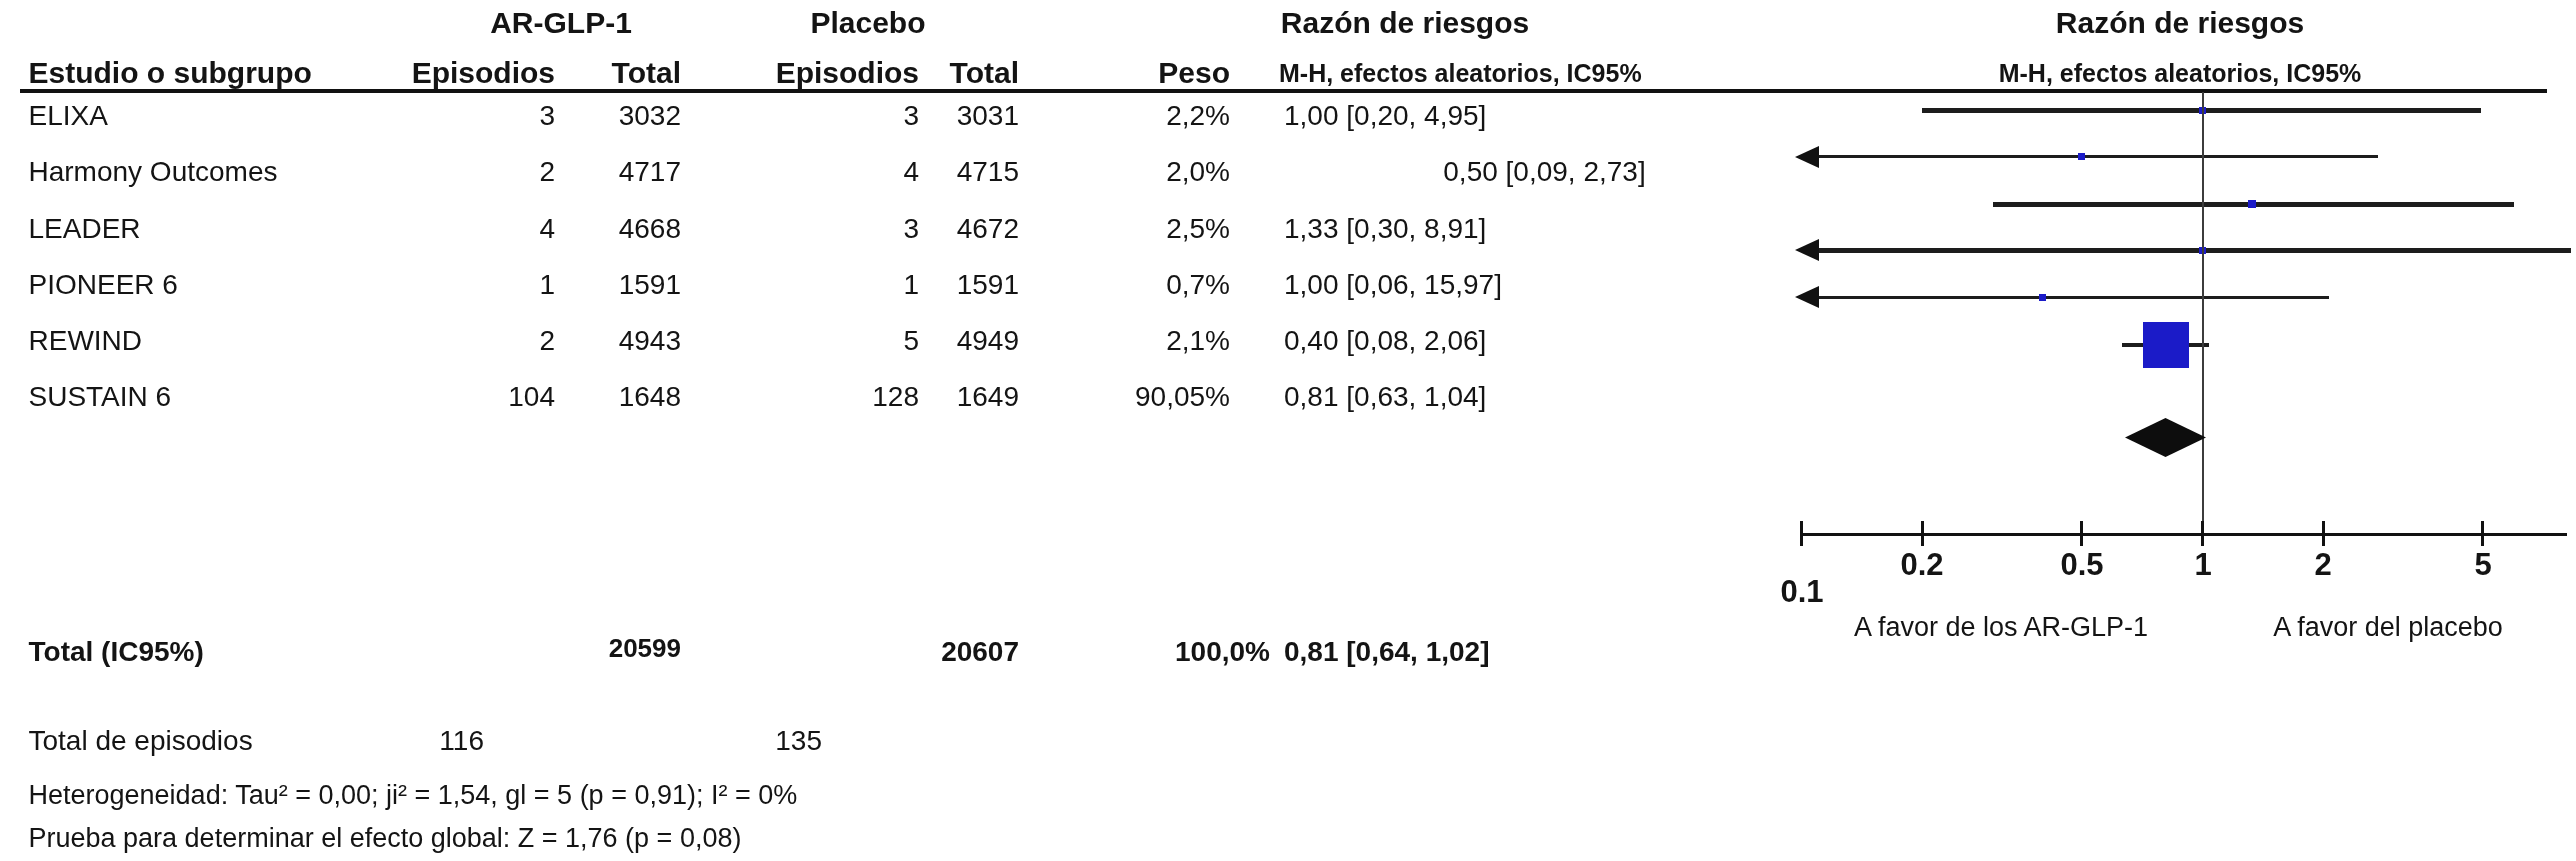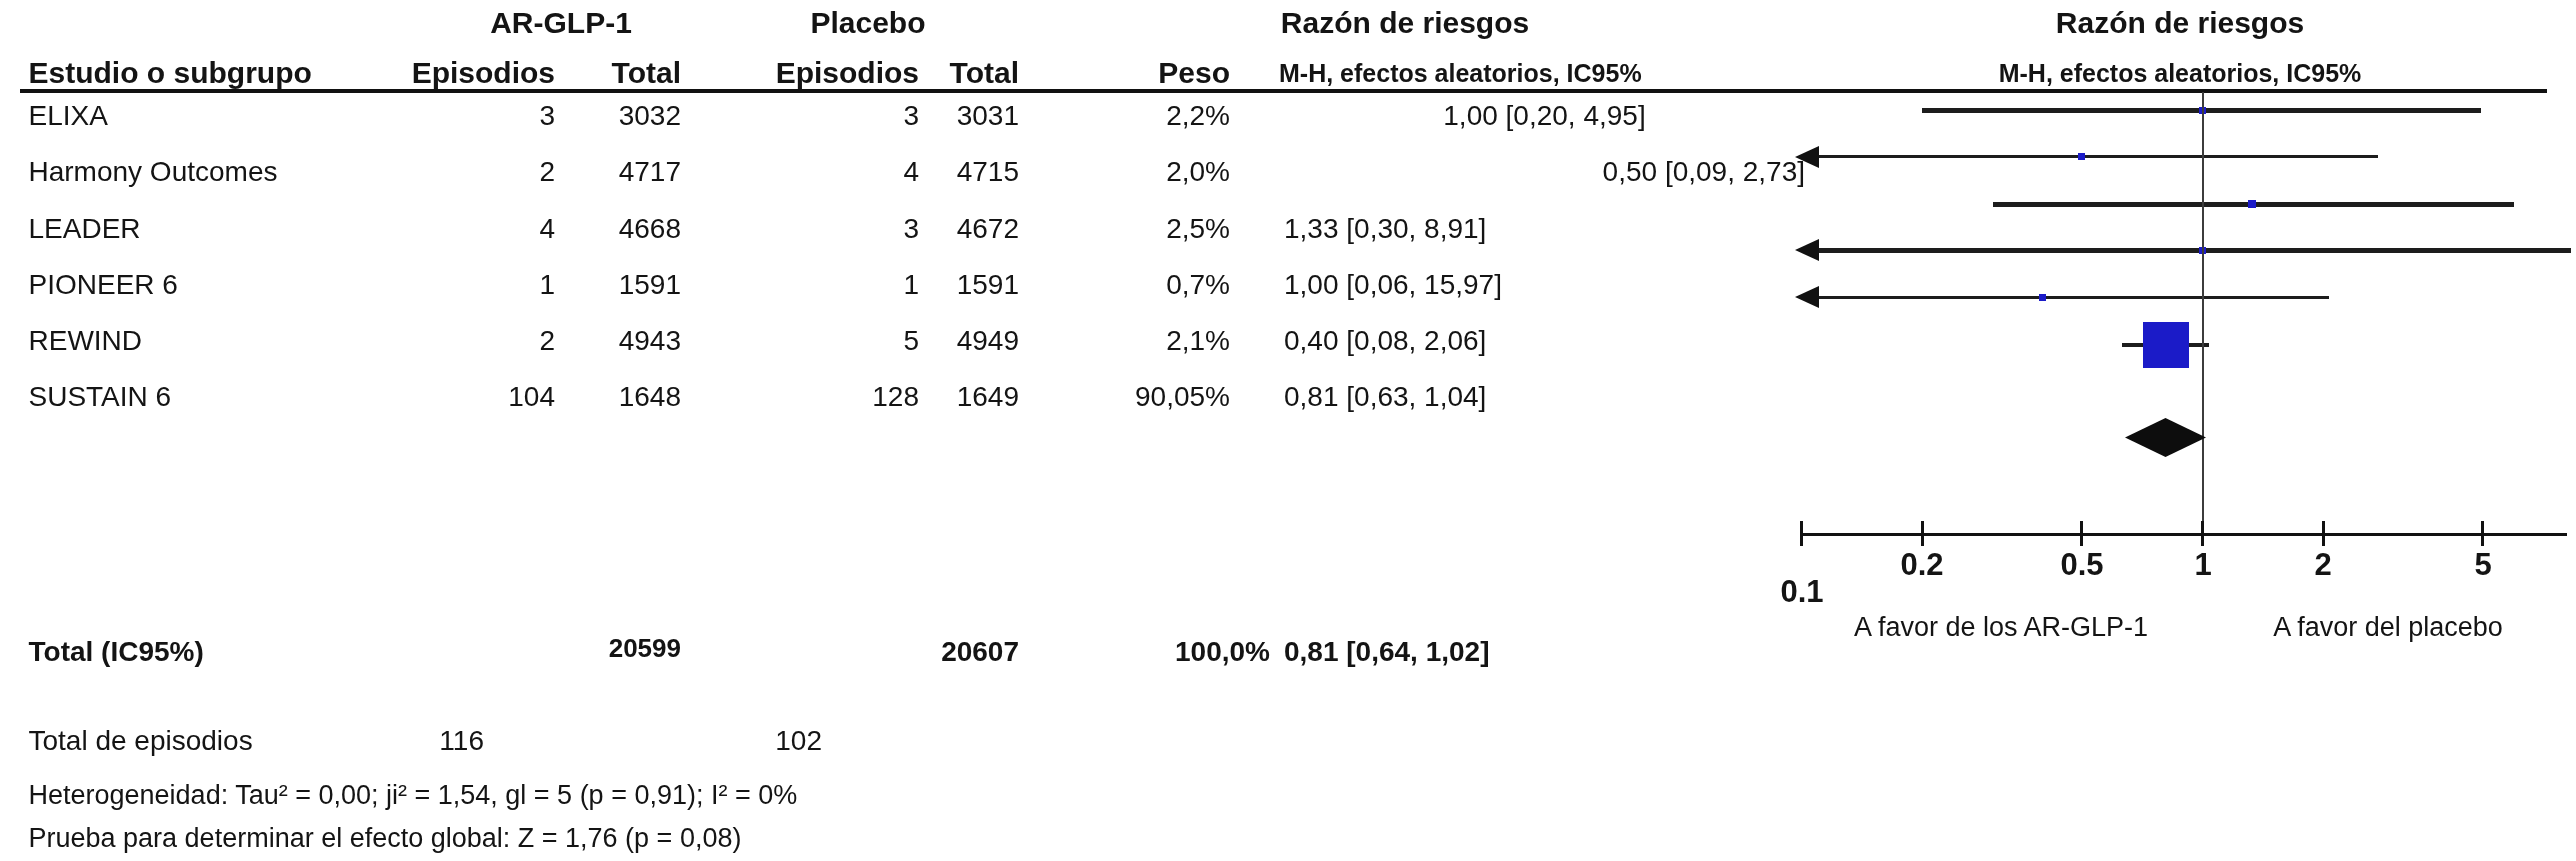--- a/index.html
+++ b/index.html
@@ -43,28 +43,28 @@
 
 <div class="rule" style="left:20.3px;top:89px;width:2527px;height:4.1px;"></div>
 
 <div id="table-rows">
     <div class="vc cell" style="left: 28.5px; top: 116px; width: 342px; text-align: left;">ELIXA</div>
     <div class="vc cell" style="left: 327px; top: 116px; width: 228px; text-align: right;">3</div>
     <div class="vc cell" style="left: 453px; top: 116px; width: 228px; text-align: right;">3032</div>
     <div class="vc cell" style="left: 691px; top: 116px; width: 228px; text-align: right;">3</div>
     <div class="vc cell" style="left: 791px; top: 116px; width: 228px; text-align: right;">3031</div>
     <div class="vc cell" style="left: 1002px; top: 116px; width: 228px; text-align: right;">2,2%</div>
-    <div class="vc cell" style="left: 1284px; top: 116px; width: 521px; text-align: center;">1,00 [0,20, 4,95]</div>
+    <div class="vc cell" style="left: 1284px; top: 116px; width: 521px; text-align: left;">1,00 [0,20, 4,95]</div>
     <div class="vc cell" style="left: 28.5px; top: 172px; width: 342px; text-align: left;">Harmony Outcomes</div>
     <div class="vc cell" style="left: 327px; top: 172px; width: 228px; text-align: right;">2</div>
     <div class="vc cell" style="left: 453px; top: 172px; width: 228px; text-align: right;">4717</div>
     <div class="vc cell" style="left: 691px; top: 172px; width: 228px; text-align: right;">4</div>
     <div class="vc cell" style="left: 791px; top: 172px; width: 228px; text-align: right;">4715</div>
     <div class="vc cell" style="left: 1002px; top: 172px; width: 228px; text-align: right;">2,0%</div>
-    <div class="vc cell" style="left: 1284px; top: 172px; width: 521px; text-align: right;">0,50 [0,09, 2,73]</div>
+    <div class="vc cell" style="left: 1284px; top: 172px; width: 521px; text-align: center;">0,50 [0,09, 2,73]</div>
     <div class="vc cell" style="left: 28.5px; top: 229px; width: 342px; text-align: left;">LEADER</div>
     <div class="vc cell" style="left: 327px; top: 229px; width: 228px; text-align: right;">4</div>
     <div class="vc cell" style="left: 453px; top: 229px; width: 228px; text-align: right;">4668</div>
     <div class="vc cell" style="left: 691px; top: 229px; width: 228px; text-align: right;">3</div>
     <div class="vc cell" style="left: 791px; top: 229px; width: 228px; text-align: right;">4672</div>
     <div class="vc cell" style="left: 1002px; top: 229px; width: 228px; text-align: right;">2,5%</div>
     <div class="vc cell" style="left: 1284px; top: 229px; width: 521px; text-align: left;">1,33 [0,30, 8,91]</div>
     <div class="vc cell" style="left: 28.5px; top: 285px; width: 342px; text-align: left;">PIONEER 6</div>
     <div class="vc cell" style="left: 327px; top: 285px; width: 228px; text-align: right;">1</div>
     <div class="vc cell" style="left: 453px; top: 285px; width: 228px; text-align: right;">1591</div>
@@ -106,21 +106,21 @@
   </div>
 
 <div class="vc cell bold" style="left:28.5px;top:652px;">Total (IC95%)</div>
 <div class="vc cell bold num" style="left:453px;top:648px;font-size:26px;">20599</div>
 <div class="vc cell bold num" style="left:791px;top:652px;">20607</div>
 <div class="vc cell bold num" style="left:1042px;top:652px;">100,0%</div>
 <div class="vc cell bold" style="left:1284px;top:652px;">0,81 [0,64, 1,02]</div>
 
 <div class="vc cell" style="left:28.5px;top:741px;">Total de episodios</div>
 <div class="vc cell num" style="left:256px;top:741px;">116</div>
-<div class="vc cell num" style="left:594px;top:741px;">102</div>
+<div class="vc cell num" style="left:594px;top:741px;">135</div>
 
 <div class="vc cell" style="left:28.5px;top:796px;font-size:27px;">Heterogeneidad: Tau² = 0,00; ji² = 1,54, gl = 5 (p = 0,91); I² = 0%</div>
 <div class="vc cell" style="left:28.5px;top:839px;font-size:27px;">Prueba para determinar el efecto global: Z = 1,76 (p = 0,08)</div>
 
 <div class="rule" style="left:2202px;top:92px;width:2.4px;height:444px;background:#3c3c3c;"></div>
 <div class="rule" style="left:1802px;top:533px;width:765px;height:3.3px;"></div>
 <div id="tick-group">
     <div class="tick" style="left: 1800px; top: 521px;"></div>
     <div class="ticklab" style="left: 1802px; top: 547px; margin-top: 27px;">0.1</div>
     <div class="tick" style="left: 1921px; top: 521px;"></div>

